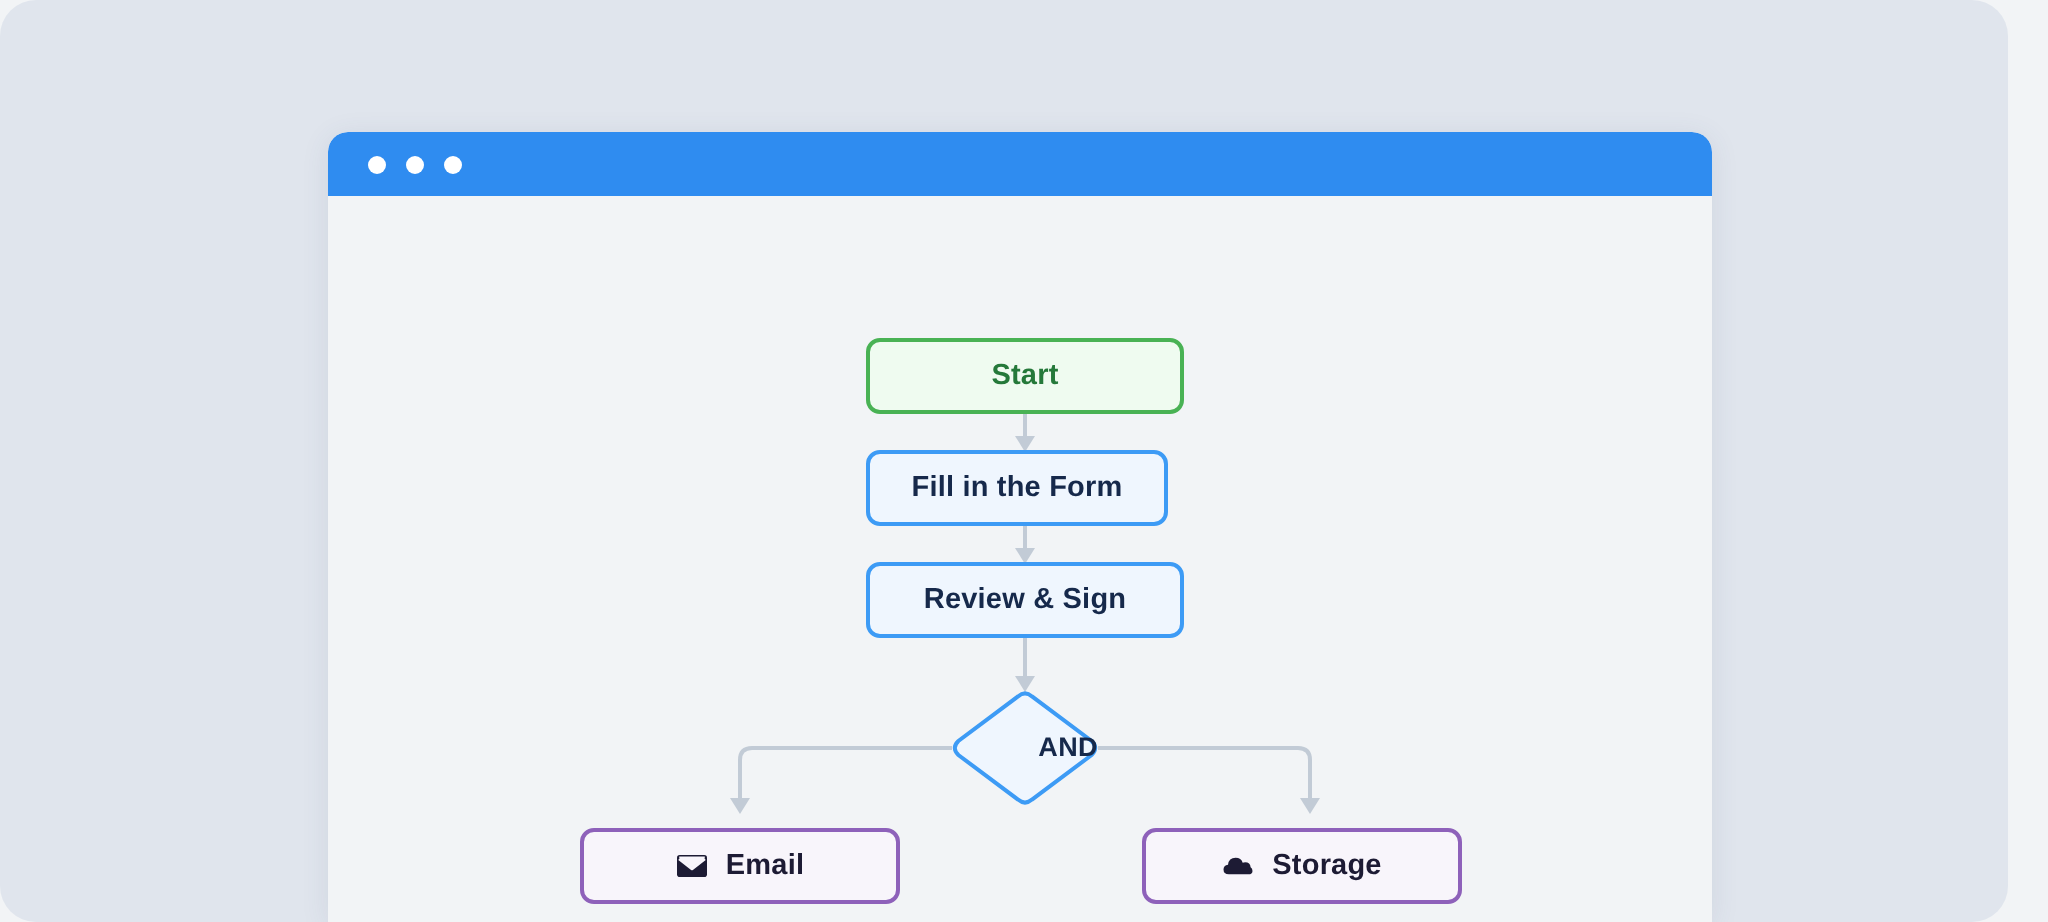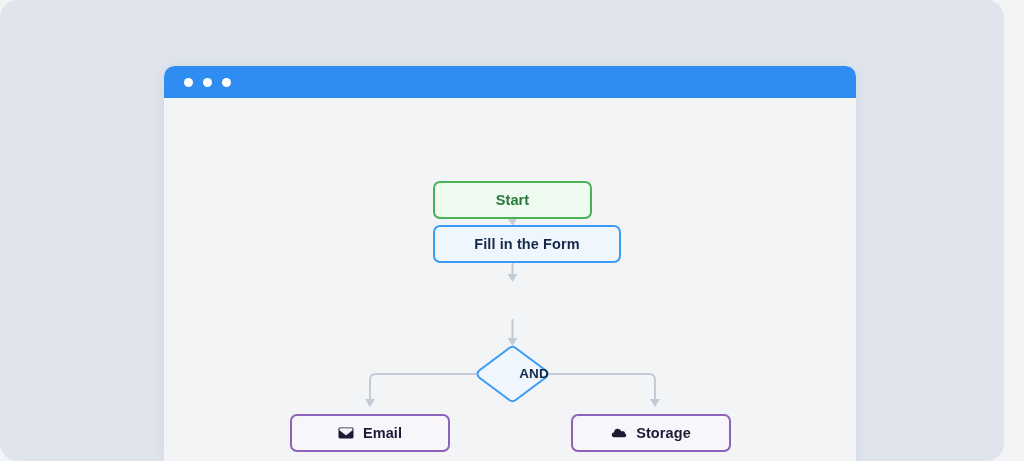--- a/index.html
+++ b/index.html
@@ -89,26 +89,25 @@
   }
 
   .node-start {
     left: 269px;
     top: 71px;
     width: 159px;
     height: 38px;
     background: #effbf0;
     border: 2px solid #49b254;
     color: #25793a;
-    margin-top: 12px;
   }
   .node-form {
     left: 269px;
     top: 127px;
-    width: 188px;
+    width: 151px;
     height: 38px;
     background: #eff6fe;
     border: 2px solid #3d9bf5;
     color: #16294b;
   }
   .node-review {
     left: 269px;
     top: 183px;
     width: 159px;
     height: 38px;
@@ -212,20 +211,23 @@
     </svg>
 
     <div class="node node-start">
       <span>Start</span>
     </div>
 
     <div class="node node-form">
       <span>Fill in the Form</span>
     </div>
 
+    <div class="node node-review">
+      <span>Review &amp; Sign</span>
+    </div>
 
     <div id="gate-wrap">
       <svg id="gate-shape" viewBox="0 0 73 58" xmlns="http://www.w3.org/2000/svg">
         <path d="M 33.0 3.2 Q 36.5 0.2 40.0 3.2 L 69.8 25.5 Q 73.4 29.0 69.8 32.5 L 40.0 54.8 Q 36.5 57.8 33.0 54.8 L 3.2 32.5 Q -0.4 29.0 3.2 25.5 Z" fill="#eff6fe" stroke="#3d9bf5" stroke-width="2"></path>
       </svg>
       <div id="gate-label">AND</div>
     </div>
 
     <div class="node node-storage">
       <span class="node-icon">

